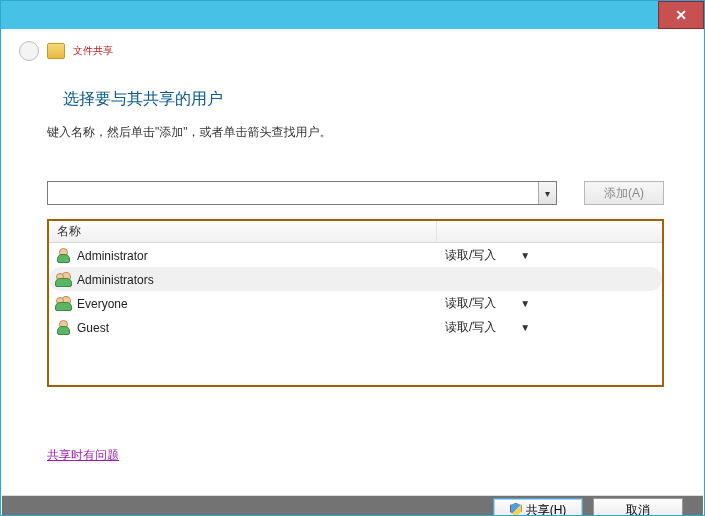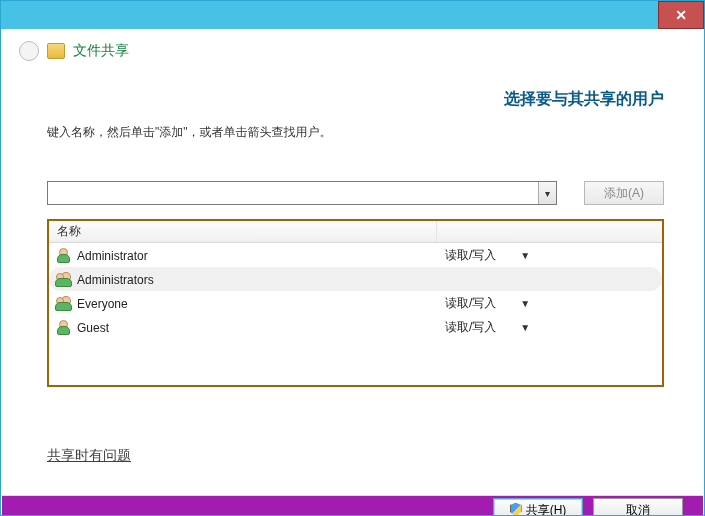--- a/index.html
+++ b/index.html
@@ -50,32 +50,31 @@
       background: #f4f4f4;
     }
     .folder-icon {
       width: 18px; height: 16px;
       background: linear-gradient(#f7d87b,#e8b93d);
       border: 1px solid #c69a2a;
       border-radius: 2px;
       position: relative;
     }
     .header-title {
-      font-size: 14px;
-      color: #15803d;
+      font-size: 10px;
+      color: #b91c1c;
     }
     .content {
       padding: 10px 40px 0 46px;
     }
     .main-heading {
       color: #0a5a8a;
       font-size: 16px;
-      font-weight: bold;
+      font-weight: normal;
       margin: 12px 0 14px 16px;
-      text-align: right;
     }
     .instruction {
       color: #333;
       font-size: 12px;
       margin-bottom: 40px;
     }
     .input-row {
       display: flex;
       gap: 8px;
       margin-bottom: 14px;
@@ -188,31 +187,31 @@
       border-radius:5px 5px 2px 2px;
     }
     .perm-drop {
       font-size: 10px;
       color: #333;
       margin-left: 4px;
     }
     .help-link {
       display: inline-block;
       margin-top: 60px;
-      color: #404040;
+      color: #a21caf;
       text-decoration: underline;
       cursor: pointer;
-      font-size: 14px;
+      font-size: 12px;
     }
     .footer {
       position: absolute;
       bottom: 0;
       left: 1px; right: 1px;
       height: 20px;
-      background: #a21caf;
+      background: #737373;
       border-top: 1px solid #ddd;
       display: flex;
       justify-content: flex-end;
       align-items: flex-start;
       gap: 10px;
       padding: 2px 20px 0 0;
       overflow: hidden;
     }
     .footer-btn {
       min-width: 90px;

